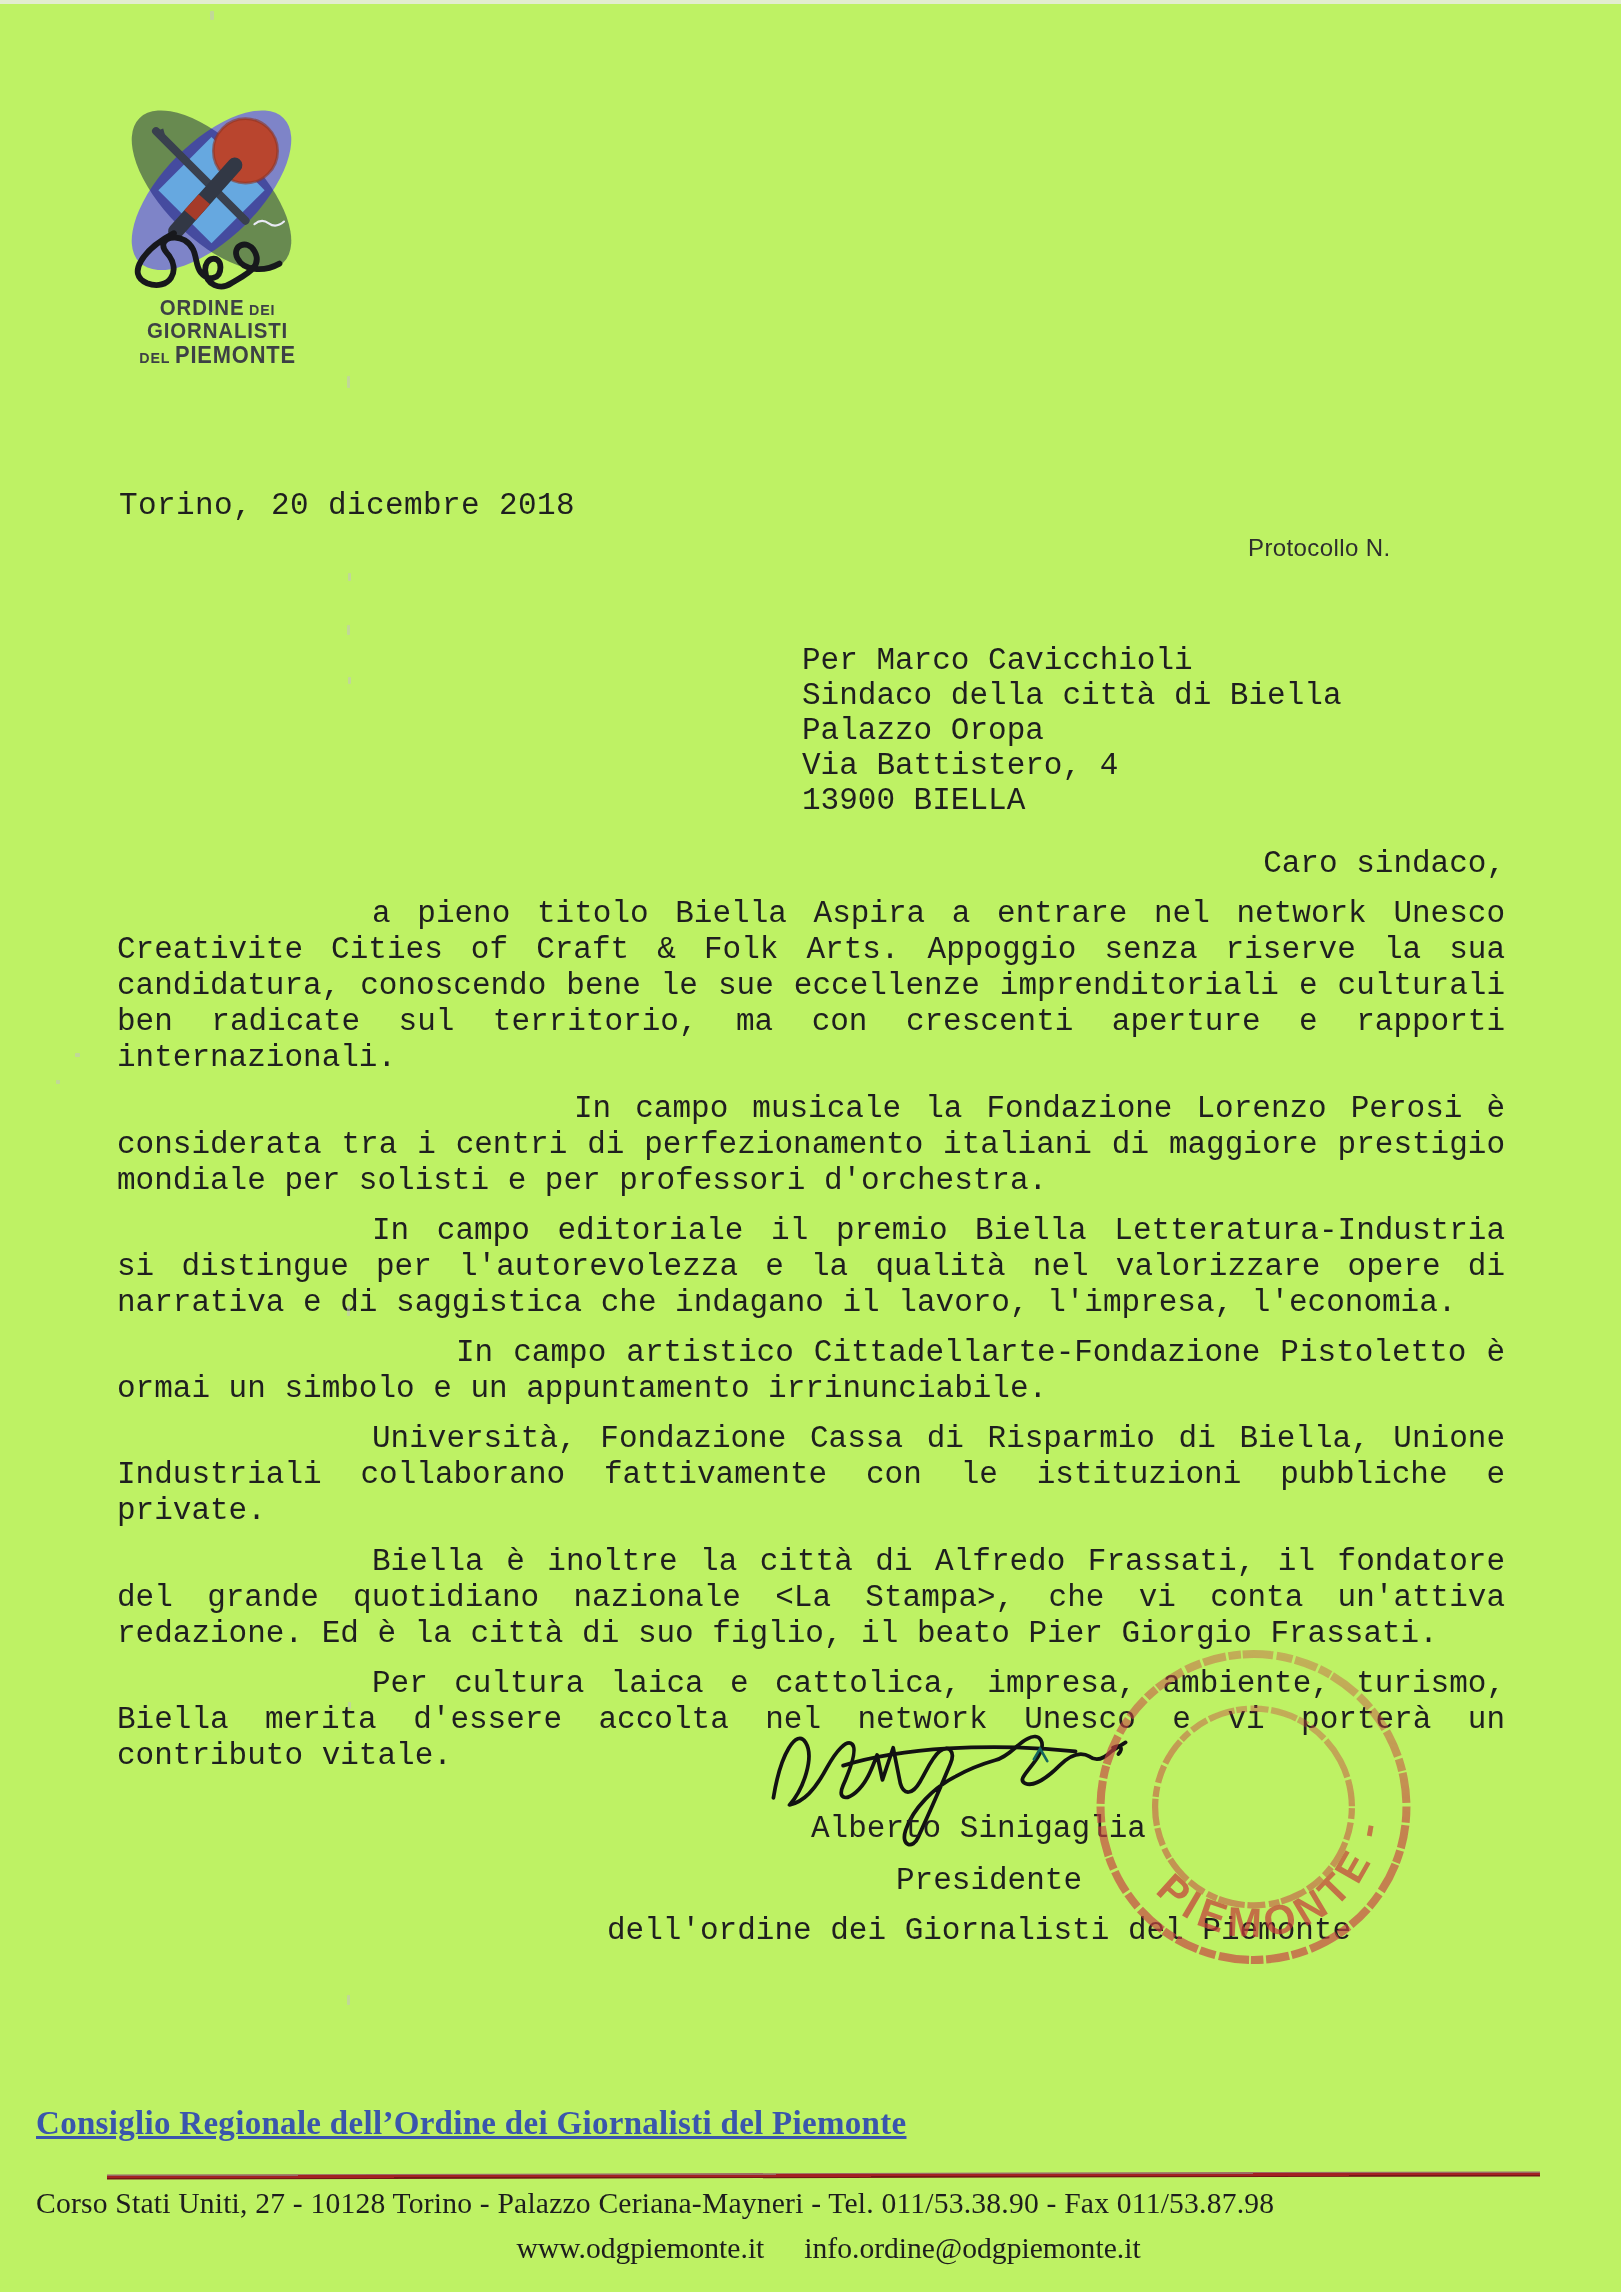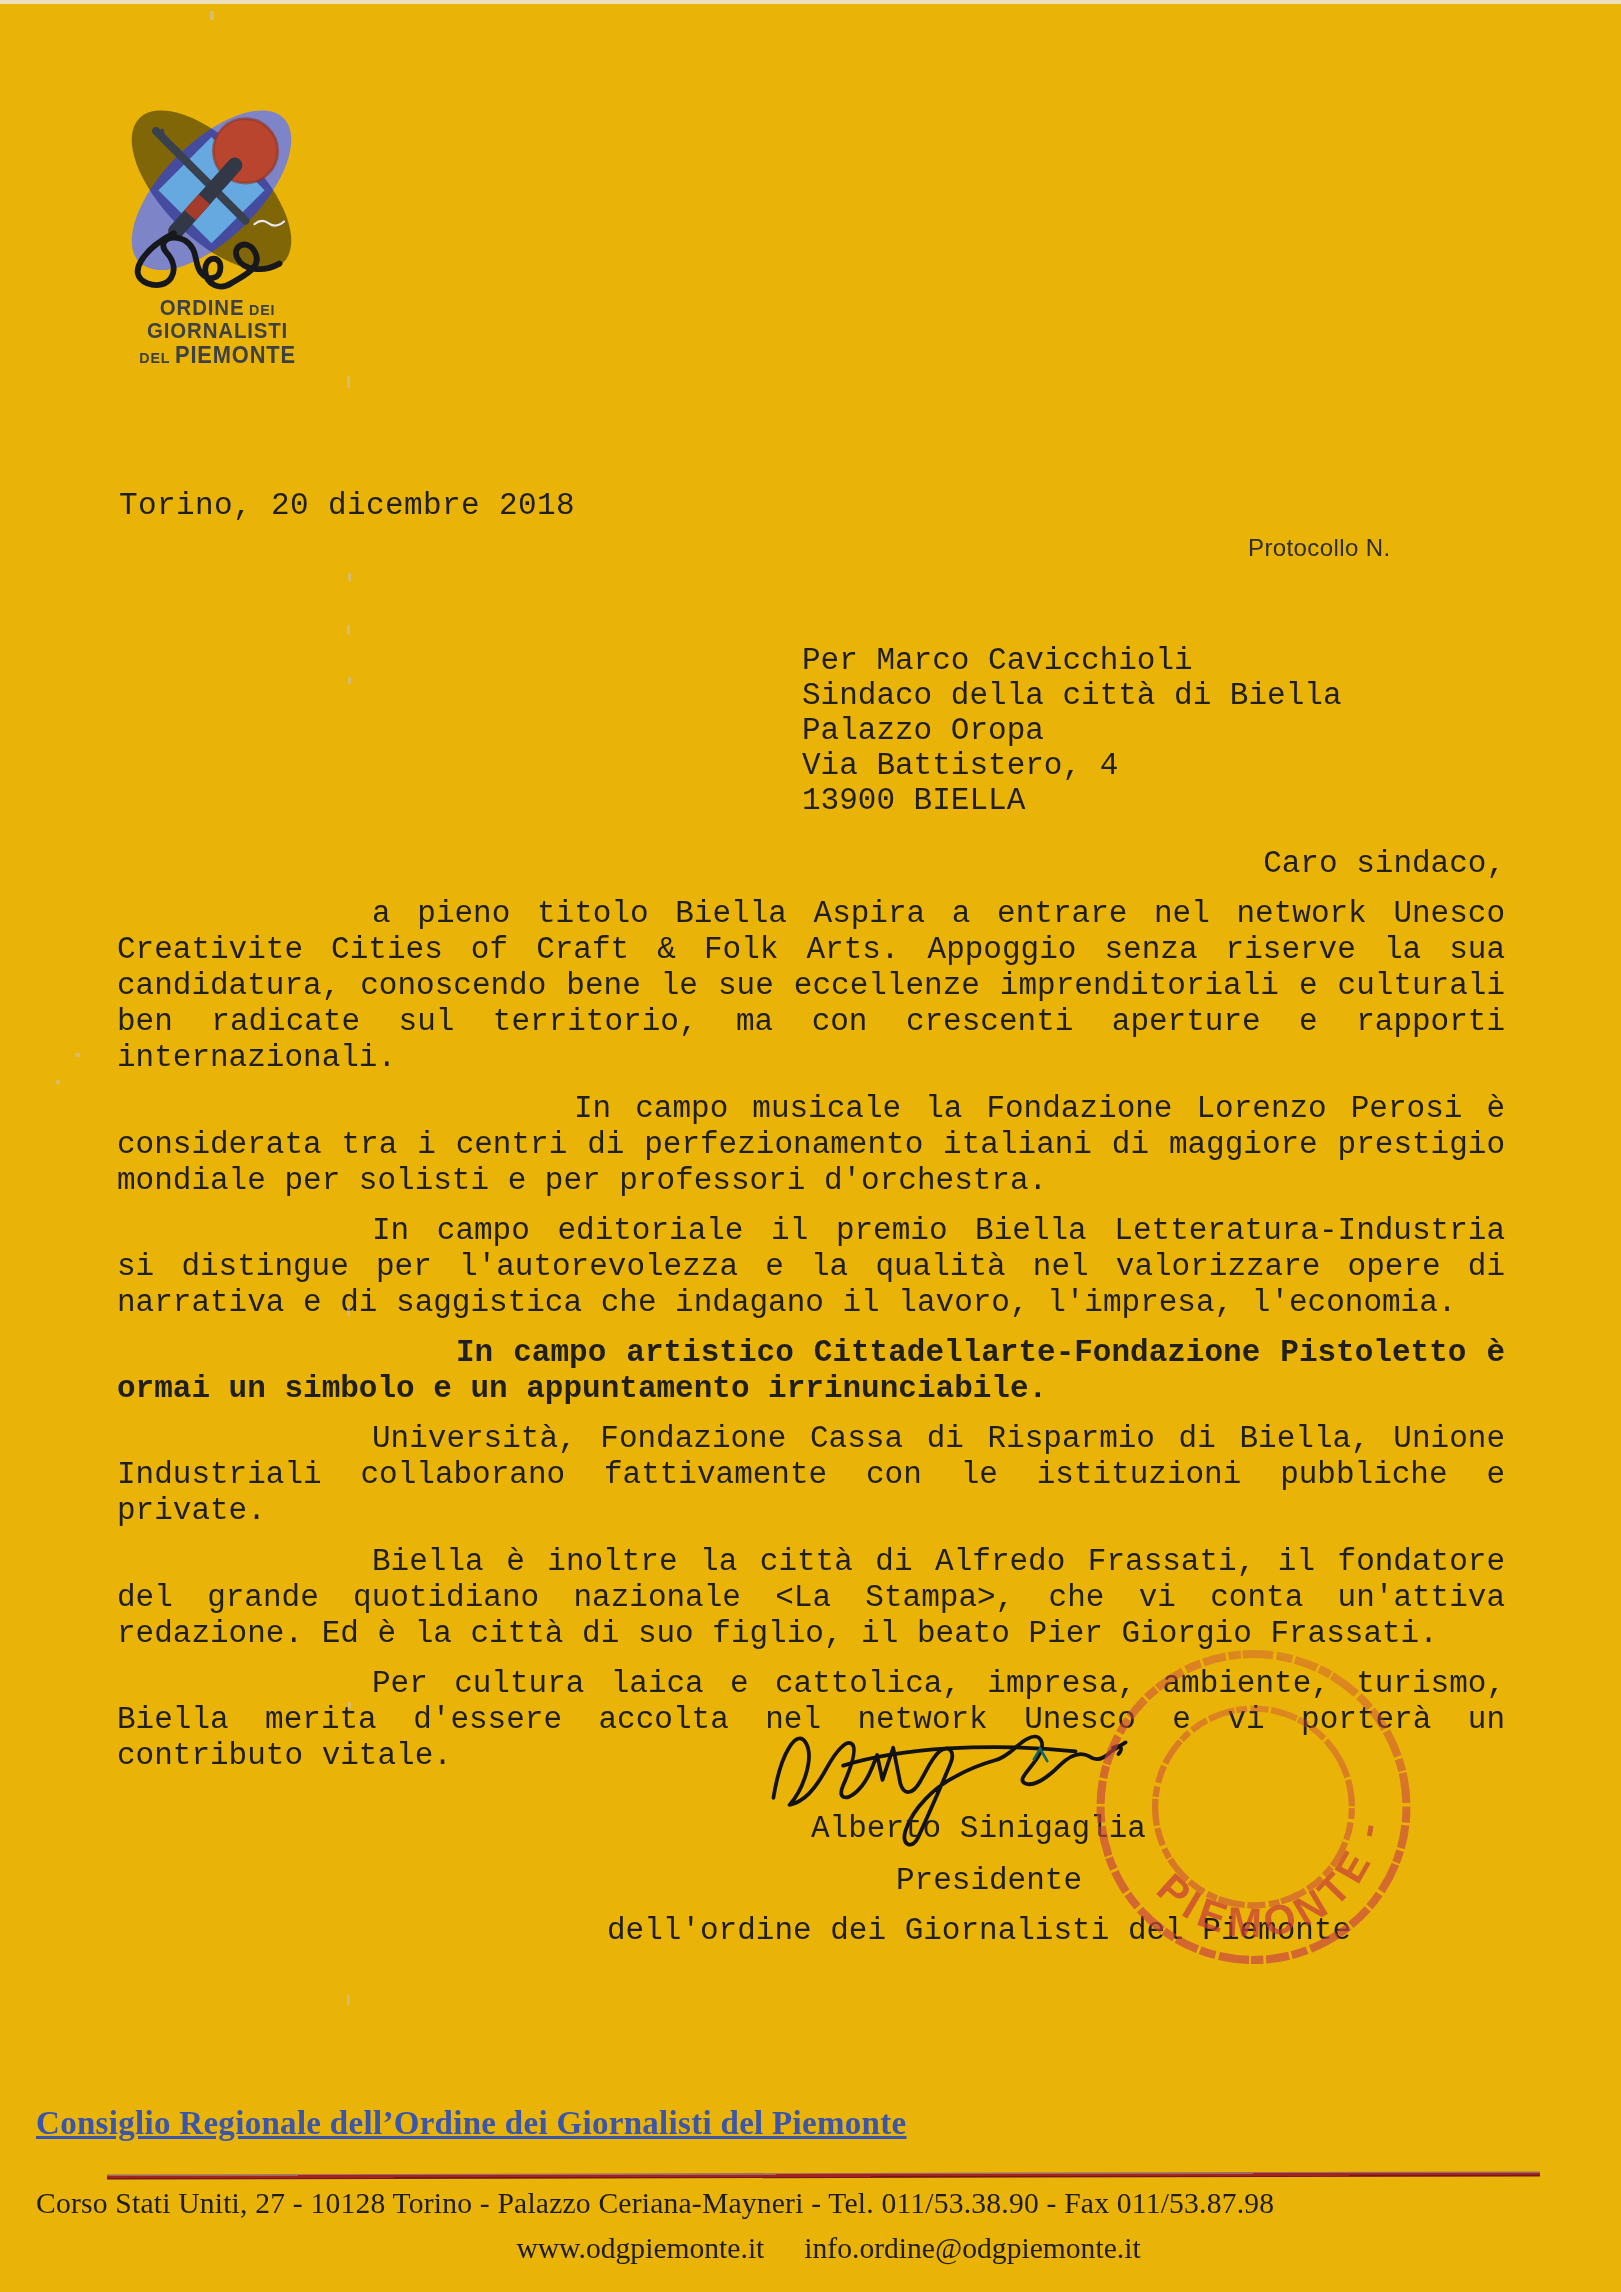--- a/index.html
+++ b/index.html
@@ -1,19 +1,19 @@
 <!DOCTYPE html>
 <html style="font-size:14.3px"><head>
 <meta charset="utf-8">
 <style>
   html,body{margin:0;padding:0;background:#ffffff;}
   .page{
     position:relative;
     width:1621px;height:2293px;
-    background:#eab308;
+    background:#bef264;
     overflow:hidden;
     font-family:"Liberation Mono","DejaVu Sans Mono",monospace;
     color:#1f1f1f;
   }
   .edge-top{position:absolute;left:0;top:0;width:1621px;height:3.6px;background:#ebebeb;opacity:.8;}
 
   
   .logo-wrap{position:absolute;left:106px;top:99px;width:242px;}
   .logo-svg{display:block;margin-left:5.4px;}
   .logo-text{
@@ -36,21 +36,21 @@
 
   
   .recipient{position:absolute;left:802px;top:643px;font-size:31px;line-height:35px;}
 
   
   .letter-body{position:absolute;left:117px;top:846px;width:1388px;font-size:31px;line-height:36px;}
   .letter-body p{margin:14.3px 0 0 0;text-align:justify;}
   .letter-body .salutation{margin:0;text-align:right;}
   .p-i1{text-indent:255px;}
   .p-i2{text-indent:457px;}
-  .p-i4{text-indent:339px;font-weight:bold;}
+  .p-i4{text-indent:339px;}
 
   
   .sig-scrawl{position:absolute;left:757px;top:1712px;}
   .sig-name{position:absolute;left:811px;top:1811px;font-size:31px;}
   .sig-title{position:absolute;left:896px;top:1863px;font-size:31px;}
   .sig-org{position:absolute;left:607px;top:1913px;font-size:31px;}
 
   
   .stamp{position:absolute;left:1079px;top:1646px;opacity:.88;}
   .teal-tick{position:absolute;left:1032px;top:1745px;}

